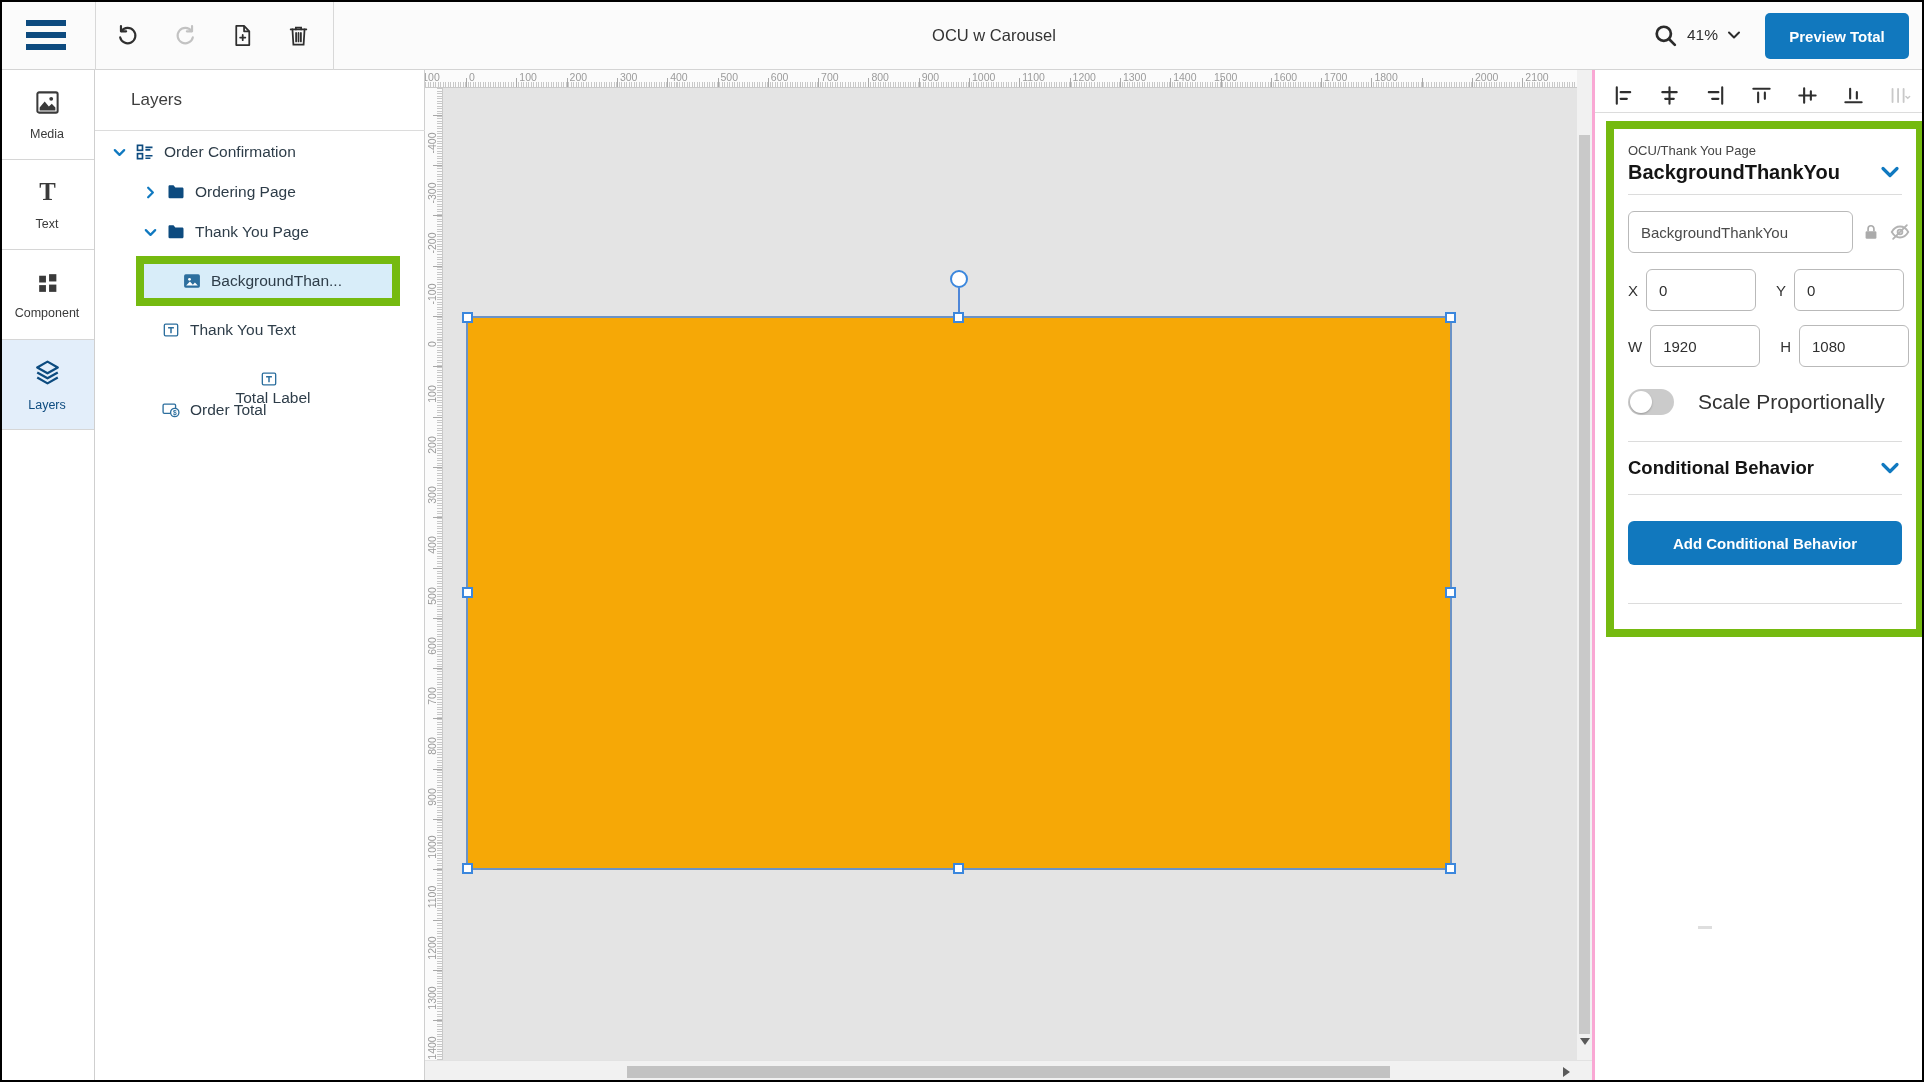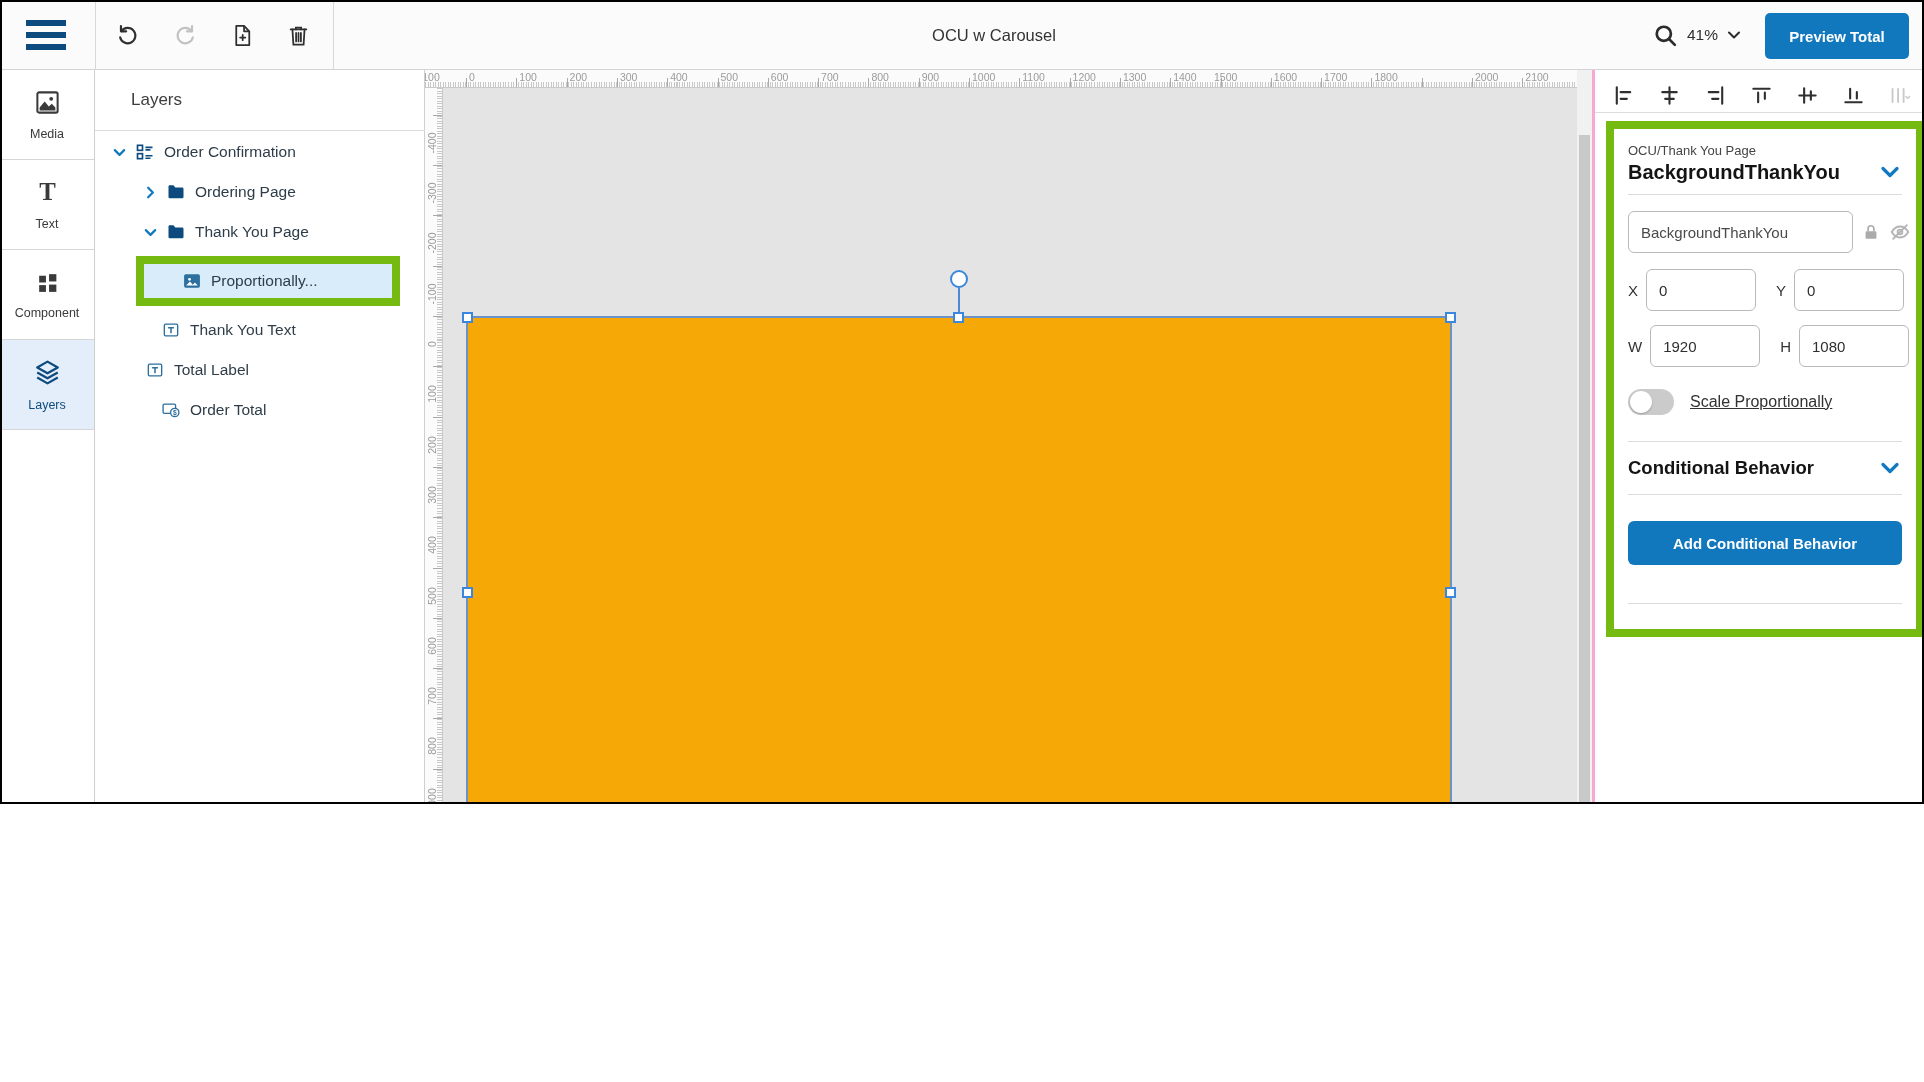--- a/index.html
+++ b/index.html
@@ -1,17 +1,17 @@
 <!DOCTYPE html>
 <html style="--accent: #1178be; --navy: #0d4b7f; --annot: #75ba10; --objfill: #F6A806; --selblue: #3b87dd;"><head>
 <meta charset="utf-8">
 <style>
   * { margin:0; padding:0; box-sizing:border-box; }
   html,body { width:1924px; height:1082px; font-family:"Liberation Sans",sans-serif; background:#fff; overflow:hidden; }
-  #frame { position:relative; width:1924px; height:804px; background:#c4b5fd; overflow:hidden; }
+  #frame { position:relative; width:1924px; height:1082px; background:#c4b5fd; overflow:hidden; }
   #frame::after { content:""; position:absolute; inset:0; border:2px solid #000; pointer-events:none; z-index:999; }
 
   
   #header { position:absolute; left:0; top:0; width:1924px; height:70px; background:#fbfbfb; border-bottom:1px solid #d4d4d4; z-index:20; }
   .hamburger { position:absolute; left:26px; top:20px; width:40px; height:30px; display:flex; flex-direction:column; justify-content:space-between; cursor:pointer; }
   .hamburger span { display:block; height:6px; background:var(--navy); }
   .hdr-vdiv { position:absolute; top:0; width:1px; height:70px; background:#d8d8d8; }
   .hdr-icon { position:absolute; top:22px; width:26px; height:26px; display:flex; align-items:center; justify-content:center; cursor:pointer; }
   #page-title { position:absolute; left:994px; top:0; height:70px; line-height:70px; transform:translateX(-50%); font-size:16.5px; color:#333; white-space:nowrap; }
   #zoom-ctl { position:absolute; left:1652px; top:14px; height:42px; display:flex; align-items:center; gap:8px; cursor:pointer; }
@@ -75,21 +75,21 @@
   .name-row { display:flex; align-items:center; margin-top:16px; }
   .name-input { flex:1; height:42px; border:1px solid #b9b9b9; border-radius:6px; padding:0 12px; font-size:15px; color:#4a4a4a; font-family:inherit; background:#fff; }
   .mini-ico { width:22px; height:22px; margin-left:8px; display:flex; align-items:center; justify-content:center; cursor:pointer; }
   .dim-row { display:flex; align-items:center; margin-top:16px; }
   .dim-label { width:16px; font-size:15px; color:#333; }
   .dim-input { width:110px; height:42px; border:1px solid #b9b9b9; border-radius:6px; padding:0 12px; font-size:15px; color:#2f2f2f; font-family:inherit; margin-left:8px; background:#fff; }
   .dim-label.second { margin-left:20px; }
   .toggle-row { display:flex; align-items:center; margin-top:22px; }
   .toggle { width:46px; height:26px; border-radius:13px; background:#cbcbcb; position:relative; cursor:pointer; flex:none; }
   .toggle .knob { position:absolute; left:2px; top:2px; width:22px; height:22px; border-radius:50%; background:#fff; box-shadow:0 1px 2px rgba(0,0,0,.25); }
-  .toggle-label { margin-left:16px; font-size:16px; color:#323232;text-decoration:underline; }
+  .toggle-label { margin-left:24px; font-size:21px; color:#323232; }
   .cond-row { display:flex; align-items:center; justify-content:space-between; margin-top:14px; }
   .cond-title { font-size:18.5px; font-weight:bold; color:#141414; }
   #add-cond-btn { margin-top:26px; width:100%; height:44px; background:var(--accent); border:none; border-radius:6px; color:#fff; font-size:15px; font-weight:600; font-family:inherit; cursor:pointer; }
   #panel-dash { position:absolute; left:103px; top:856px; width:14px; height:3px; background:#dedede; }
 </style>
 </head>
 <body>
 
 <div id="frame">
 
@@ -228,34 +228,34 @@
         <div class="annot-wrap">
           <div class="tree-row selected">
             <span class="tree-chev"></span>
             <span class="tree-ico">
               <svg width="20" height="20" viewBox="0 0 24 24">
                 <rect x="2.5" y="4" width="19" height="16" rx="2" fill="#2d6f9e"></rect>
                 <circle cx="9" cy="10" r="1.7" fill="#fff"></circle>
                 <path d="M5 17.5l4.5-5 3.5 4 2.5-2.6 3.5 3.6z" fill="#fff"></path>
               </svg>
             </span>
-            <span class="tree-label">Proportionally...</span>
+            <span class="tree-label">BackgroundThan...</span>
           </div>
         </div>
         <div class="tree-row" style="padding-left: 42px;">
           <span class="tree-chev"></span>
           <span class="tree-ico">
             <svg width="20" height="20" viewBox="0 0 24 24" fill="none" stroke="#2d6f9e" stroke-width="1.6">
               <rect x="4" y="5" width="16" height="14" rx="1.5"></rect>
               <path d="M8.5 9.2h7M12 9.2v6.8" stroke-width="1.8"></path>
             </svg>
           </span>
           <span class="tree-label">Thank You Text</span>
         </div>
-        <div class="tree-row" style="padding-left: 26px;">
+        <div class="tree-row" style="padding-left: 26px; flex-direction: column;">
           <span class="tree-chev"></span>
           <span class="tree-ico">
             <svg width="20" height="20" viewBox="0 0 24 24" fill="none" stroke="#2d6f9e" stroke-width="1.6">
               <rect x="4" y="5" width="16" height="14" rx="1.5"></rect>
               <path d="M8.5 9.2h7M12 9.2v6.8" stroke-width="1.8"></path>
             </svg>
           </span>
           <span class="tree-label">Total Label</span>
         </div>
         <div class="tree-row" style="padding-left: 42px;">

